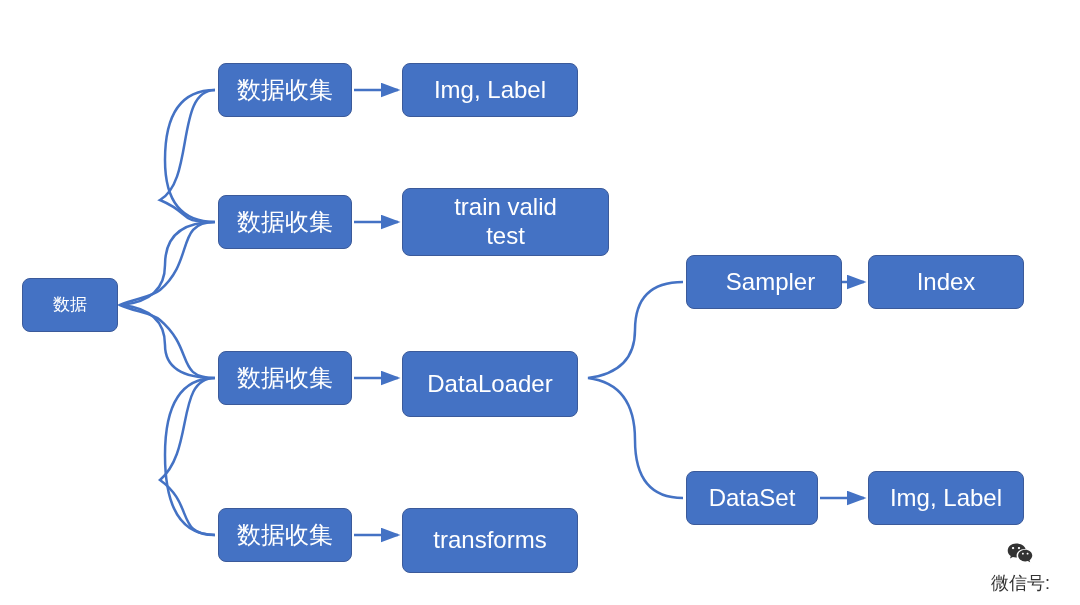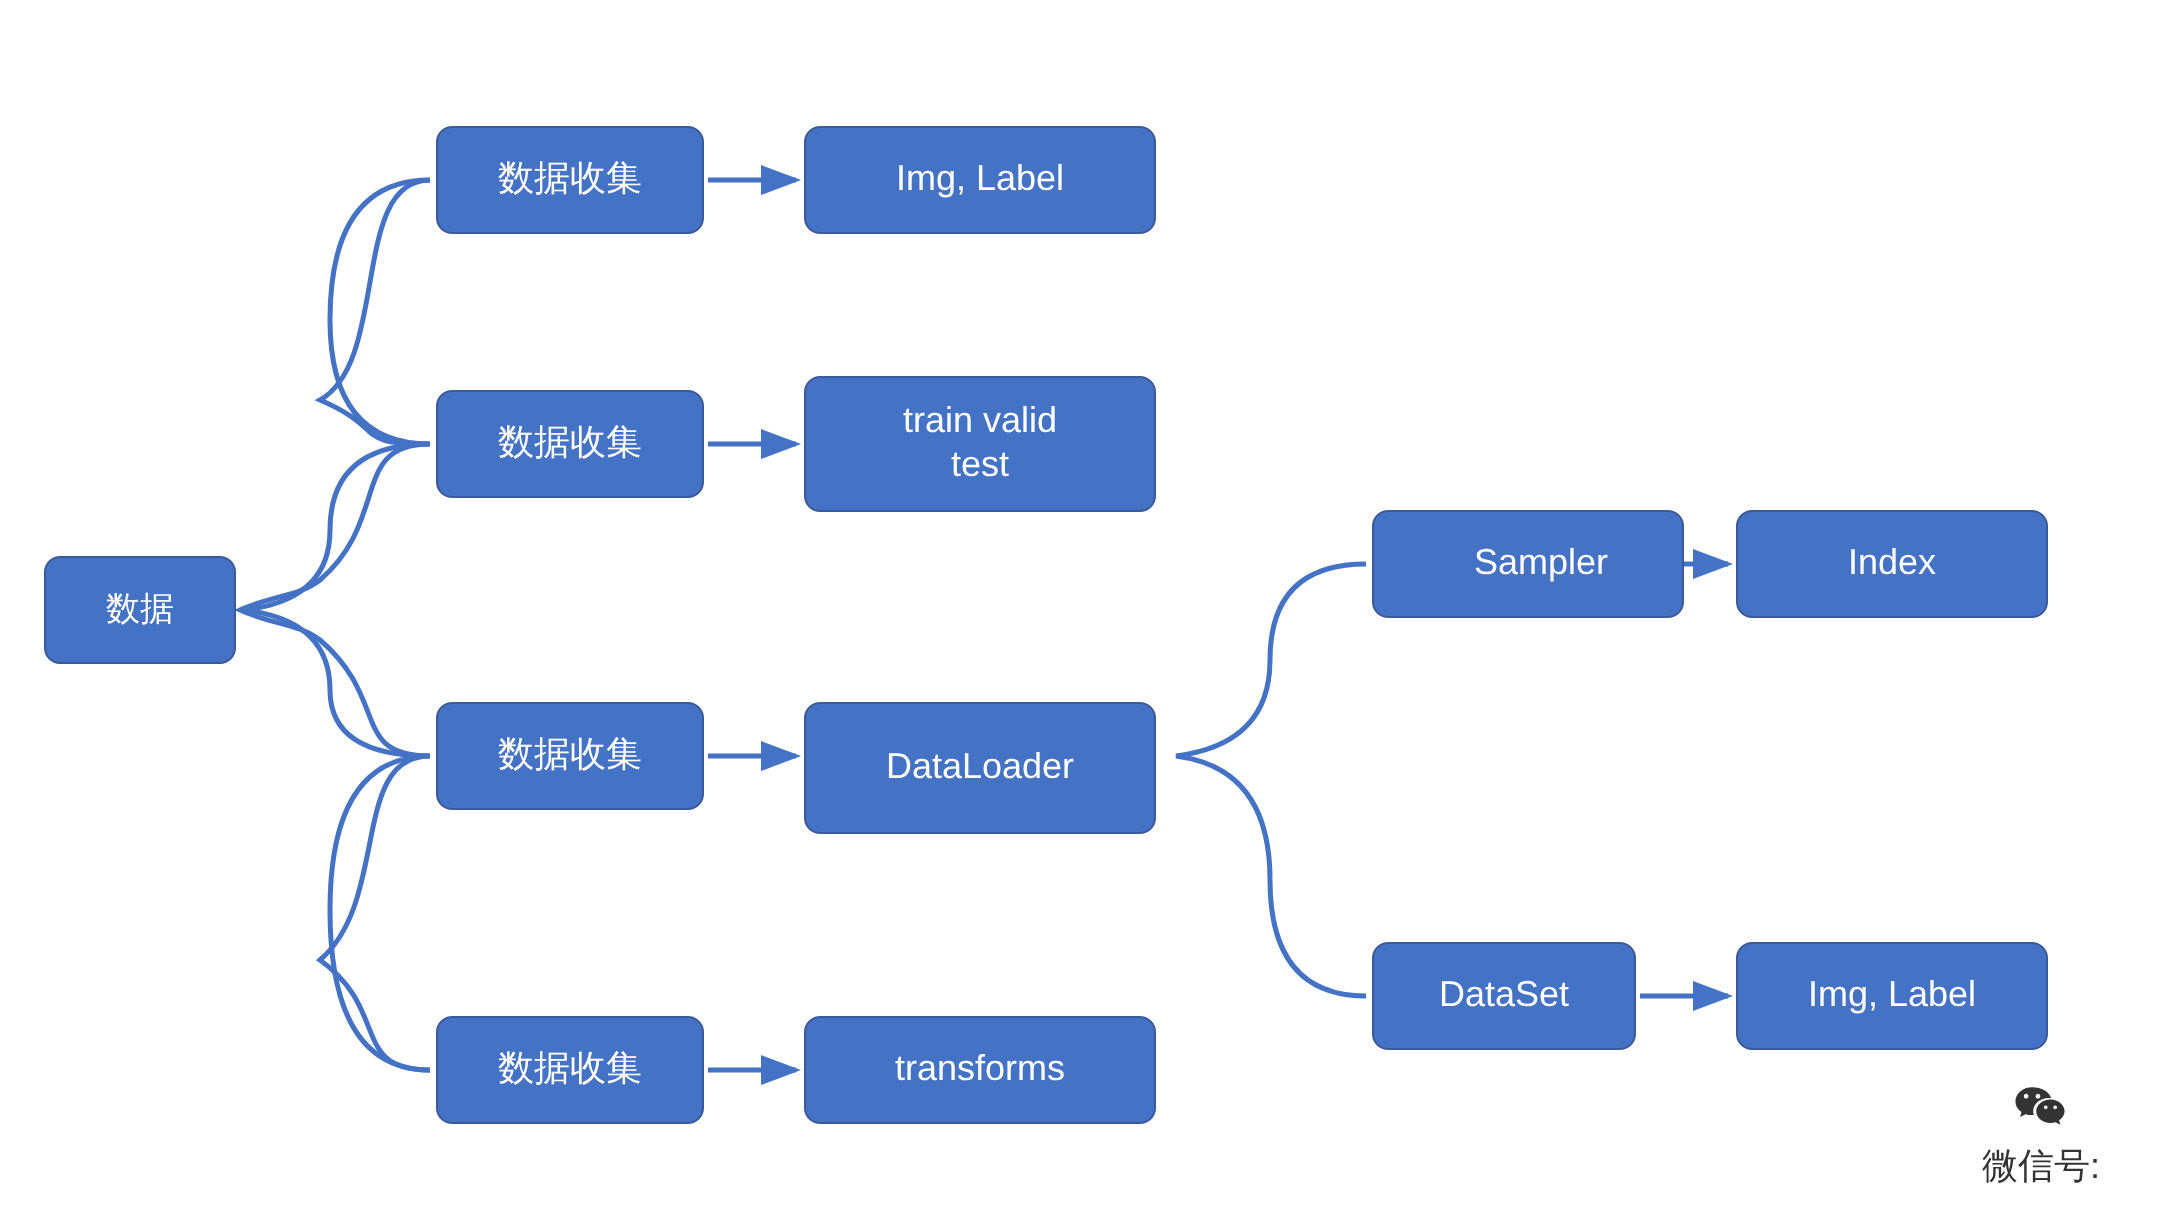--- a/index.html
+++ b/index.html
@@ -15,21 +15,21 @@
   .node {
     position: absolute;
     background: #4472c4;
     color: #ffffff;
     border: 1px solid #3b5a9a;
     border-radius: 8px;
     display: flex;
     align-items: center;
     justify-content: center;
     text-align: center;
-    font-size: 18px;
+    font-size: 24px;
     line-height: 1.2;
     padding: 0 10px;
     box-sizing: border-box;
     white-space: pre-line;
   }
   svg.connectors {
     position: absolute;
     left: 0;
     top: 0;
     width: 1080px;
@@ -119,36 +119,36 @@
 <div class="node" style="left:218px; top:63px; width:134px; height:54px;">
   <span>数据收集</span>
 </div>
 <div class="node" style="left:402px; top:63px; width:176px; height:54px;">
   <span>Img, Label</span>
 </div>
 
 <div class="node" style="left:218px; top:195px; width:134px; height:54px;">
   <span>数据收集</span>
 </div>
-<div class="node" style="left:402px; top:188px; width:176px; height:68px;">
+<div class="node" style="left:402px; top:188px; width:207px; height:68px;">
   <span>train valid
 test</span>
 </div>
 
 <div class="node" style="left:218px; top:351px; width:134px; height:54px;">
   <span>数据收集</span>
 </div>
 <div class="node" style="left:402px; top:351px; width:176px; height:66px;">
   <span>DataLoader</span>
 </div>
 
 <div class="node" style="left:218px; top:508px; width:134px; height:54px;">
   <span>数据收集</span>
 </div>
-<div class="node" style="left:402px; top:508px; width:176px; height:54px;">
+<div class="node" style="left:402px; top:508px; width:176px; height:65px;">
   <span>transforms</span>
 </div>
 
 <div class="node" style="left:686px; top:255px; width:156px; height:54px;padding-left:23px;">
   <span>Sampler</span>
 </div>
 <div class="node" style="left:868px; top:255px; width:156px; height:54px;">
   <span>Index</span>
 </div>
 

